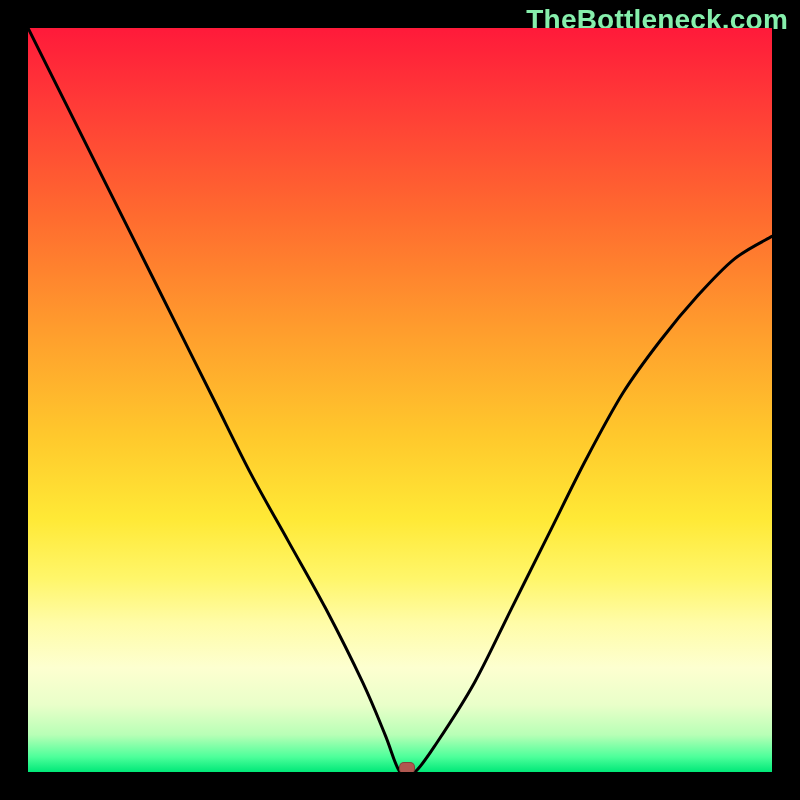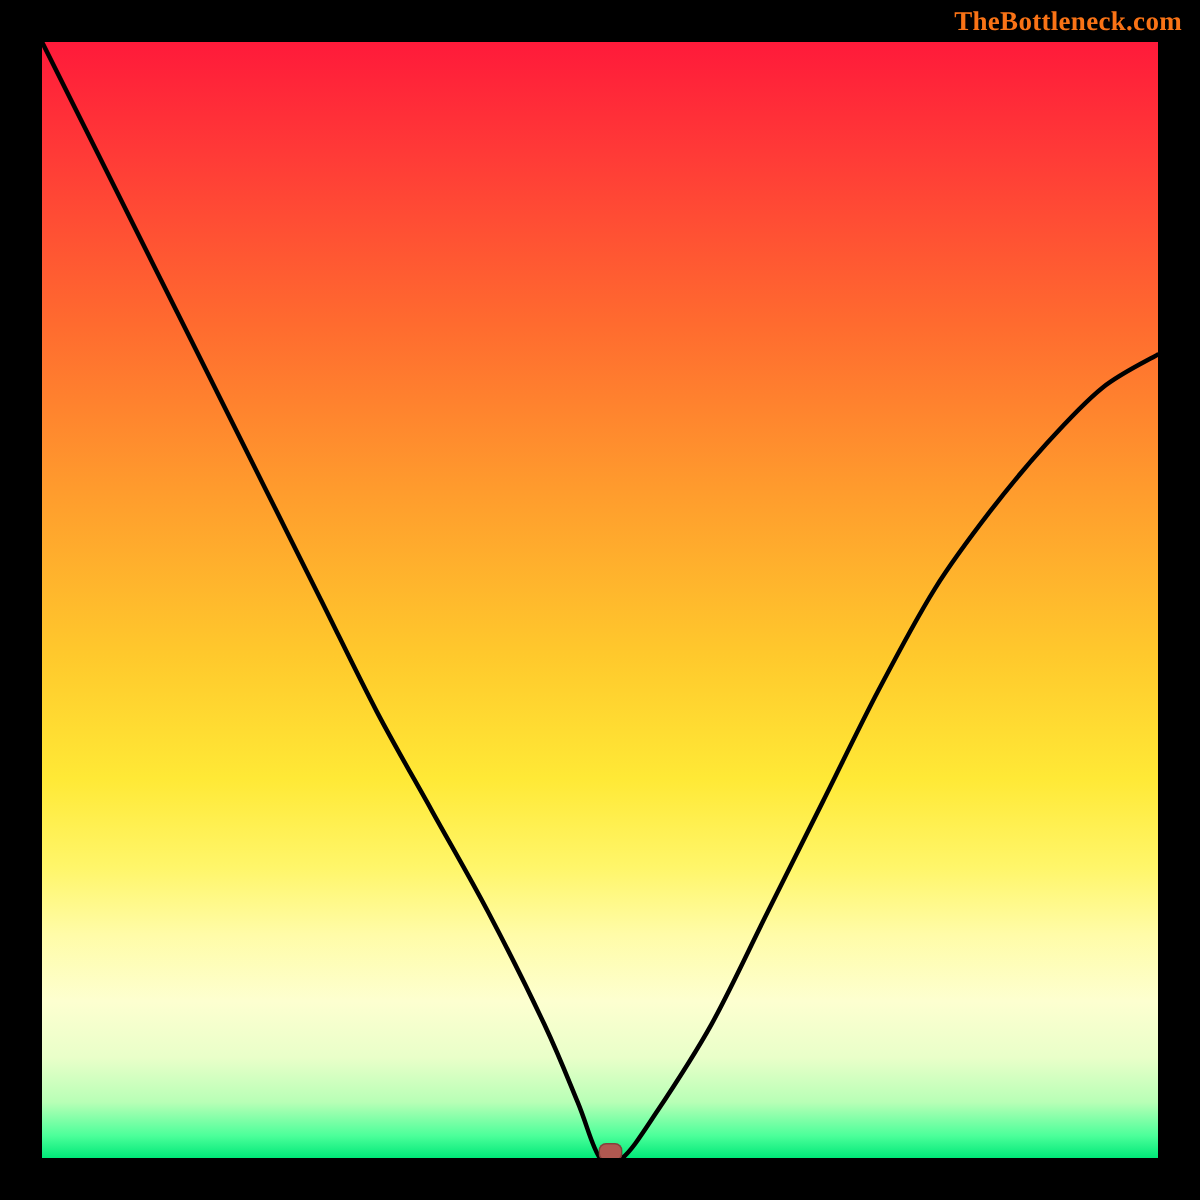--- a/index.html
+++ b/index.html
@@ -14,26 +14,25 @@
   .frame {
     position: relative;
     width: 800px;
     height: 800px;
     background: #000;
   }
   .watermark {
     position: absolute;
     top: 4px;
     right: 12px;
-    color: #f97316;
-    font-size: 18px;
+    color: #86efac;
+    font-size: 28px;
     font-weight: 600;
     letter-spacing: 0.2px;
     user-select: none;
-    font-family: Liberation Serif, serif;
   }
   .plot-area {
     position: absolute;
     left: 28px;
     top: 28px;
     width: 744px;
     height: 744px;
     overflow: hidden;
   }
   .gradient-bg {

